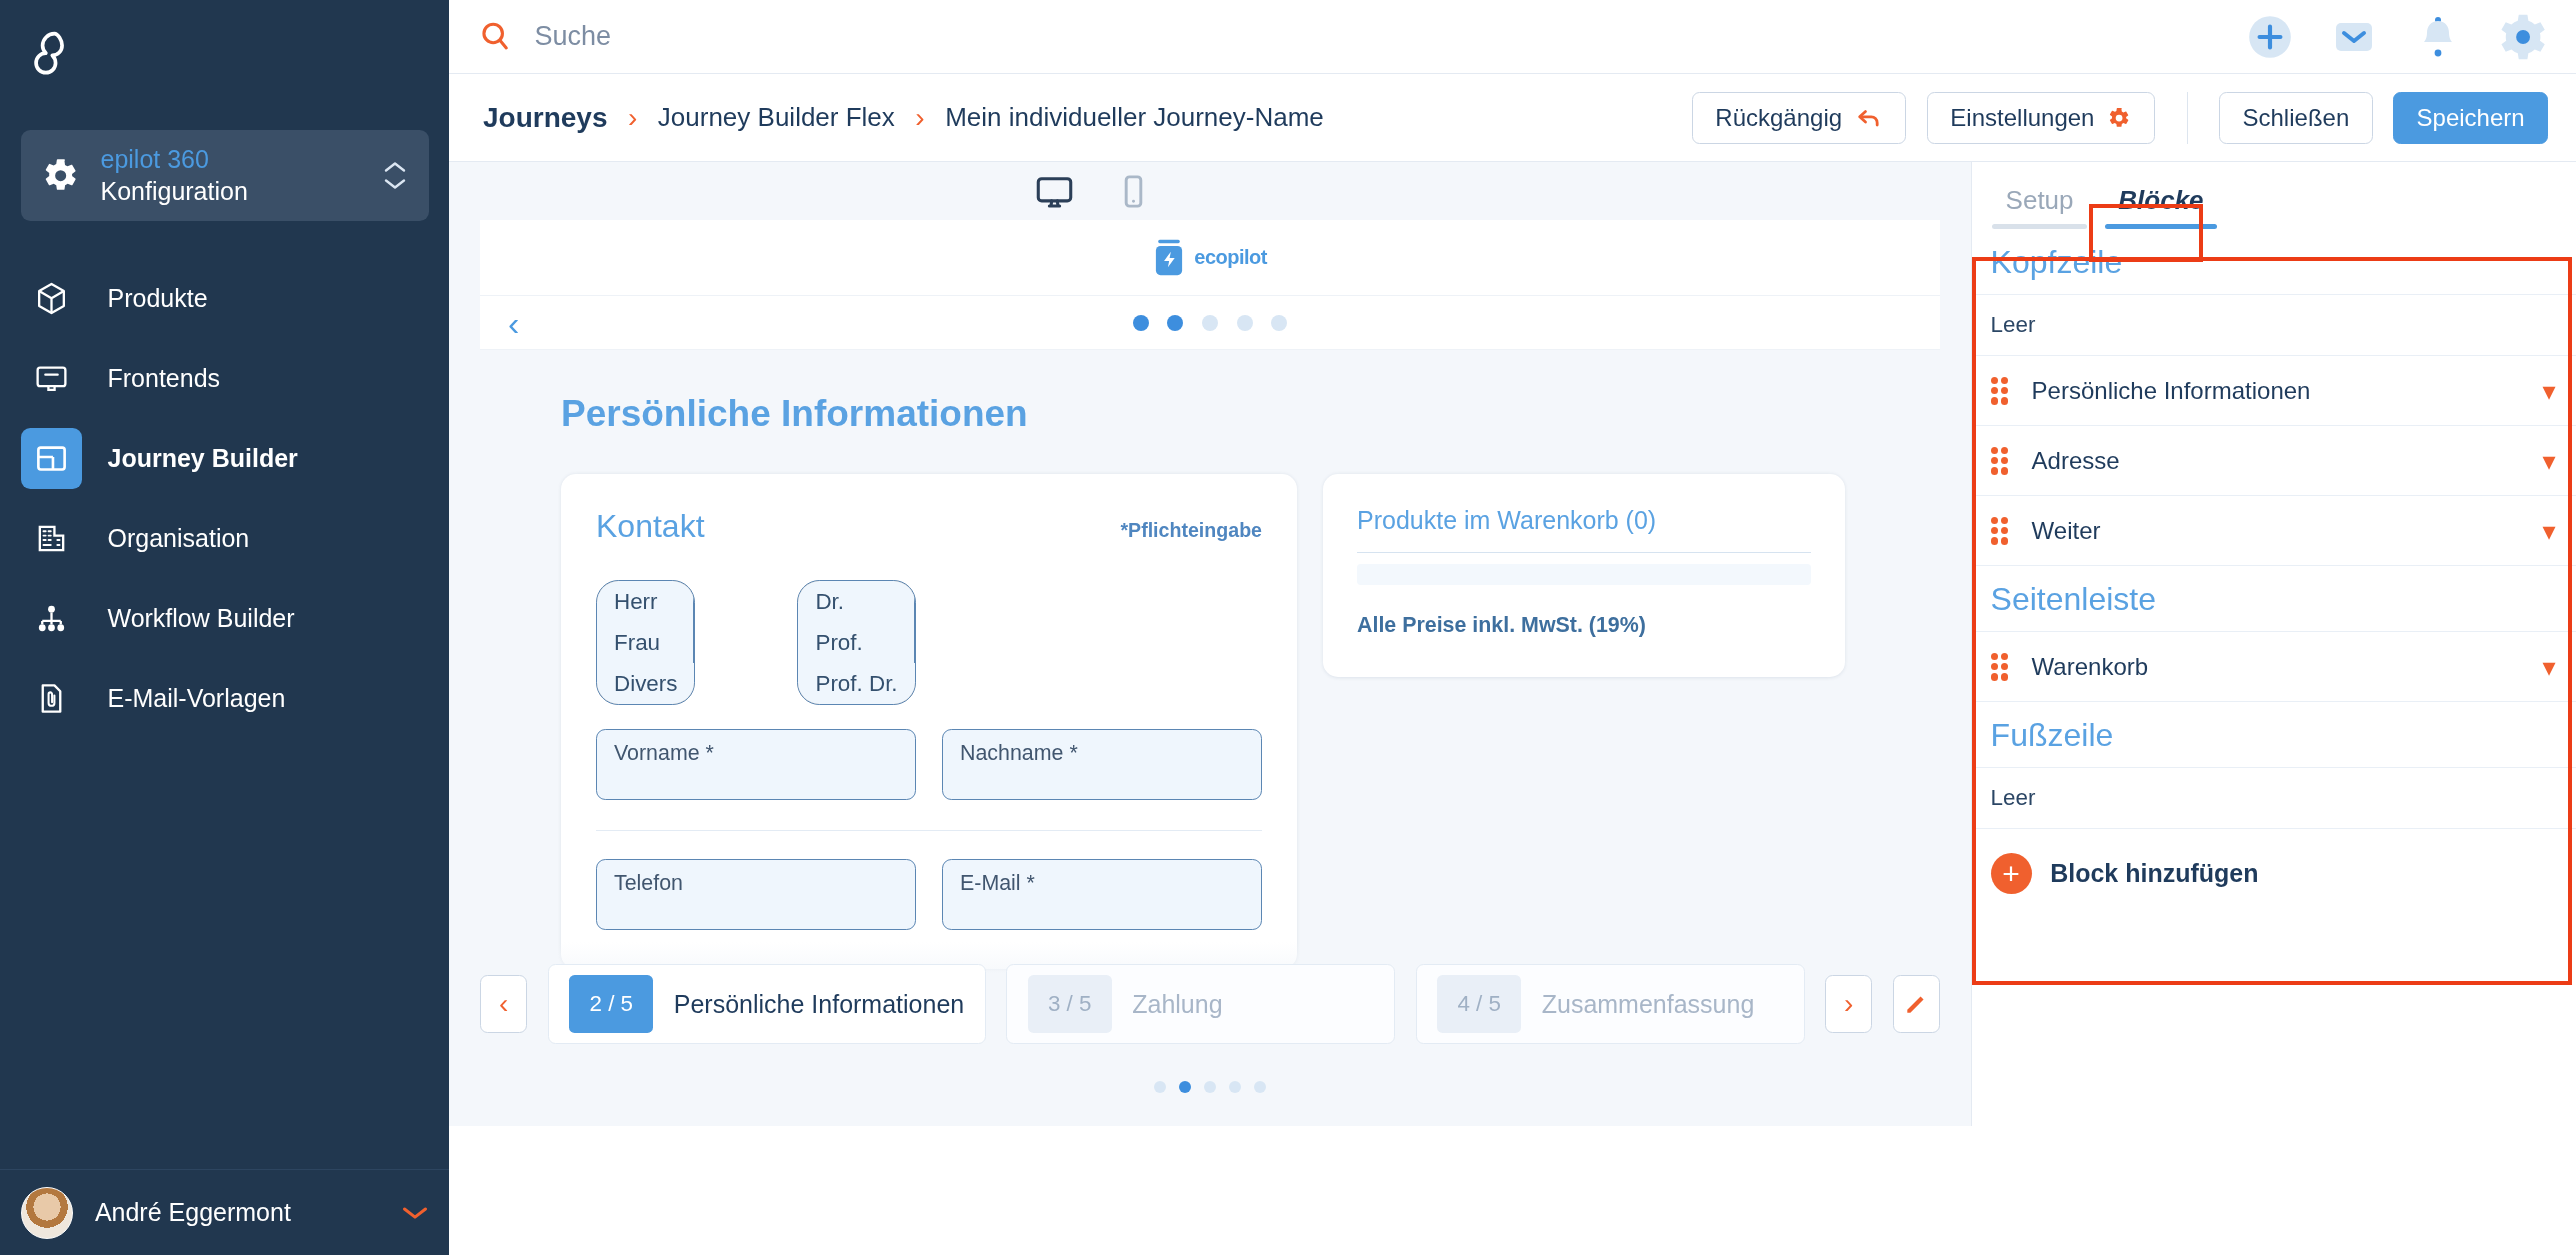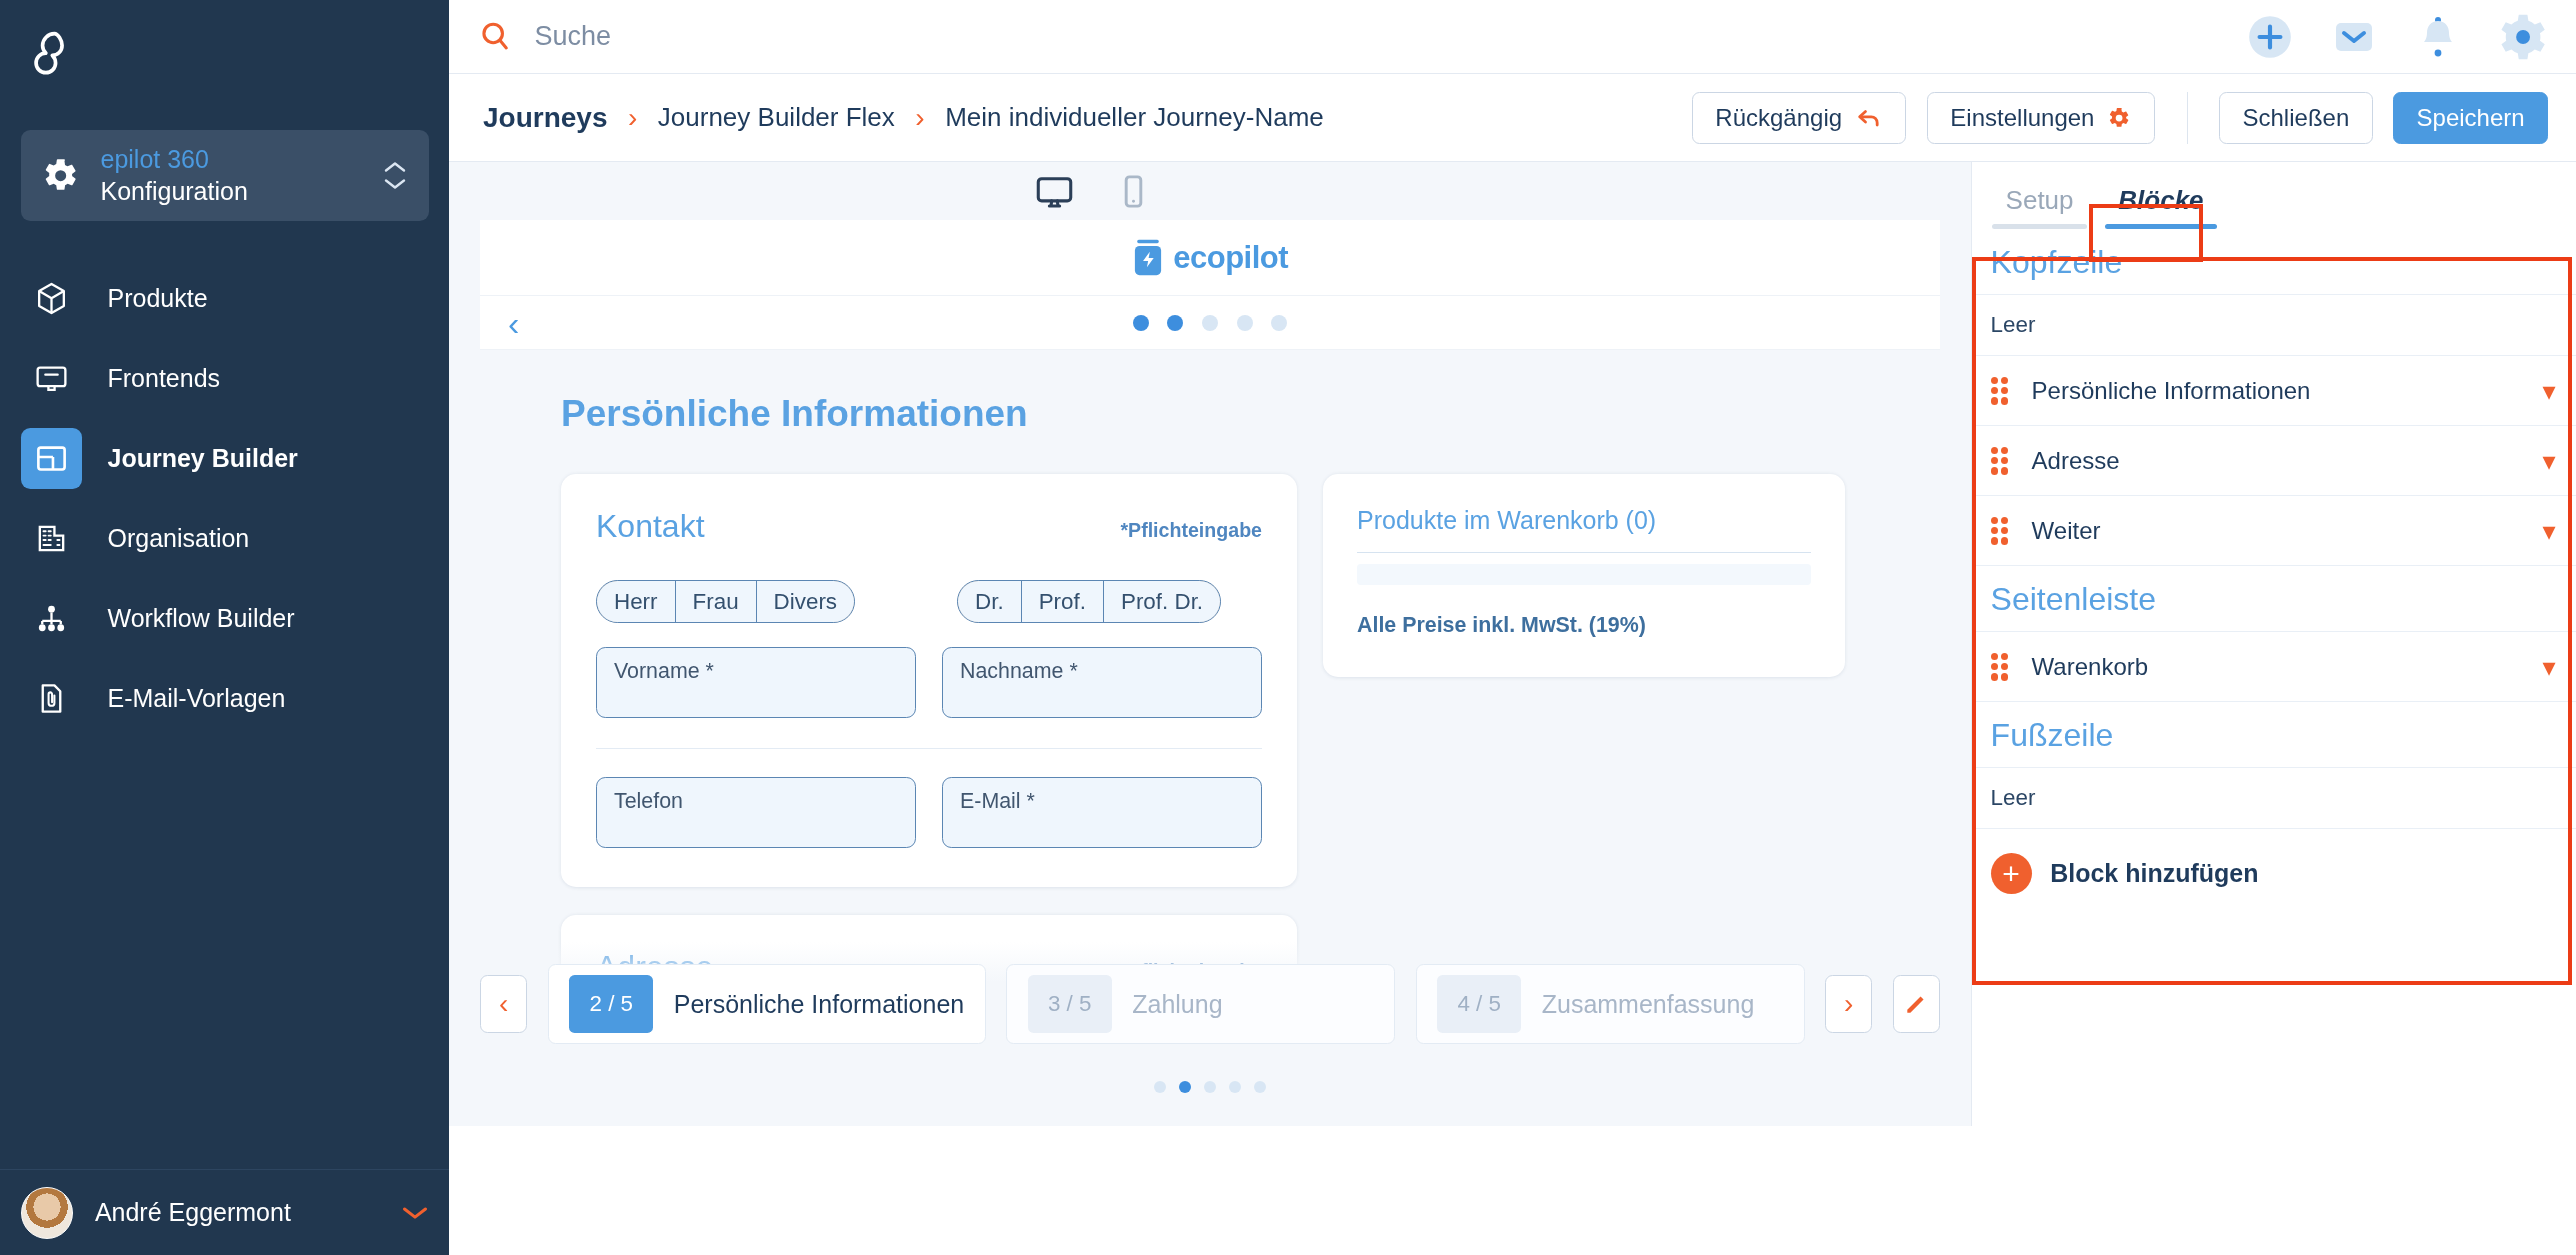--- a/index.html
+++ b/index.html
@@ -109,21 +109,21 @@
   }
   .dev-ico { cursor: pointer; display: flex; align-items: center; justify-content: center; }
 
   .preview { flex: 1; overflow: hidden; position: relative; }
   .prev-header {
     background: #fff; height: 76px; display: flex; align-items: center; justify-content: center;
     margin: 0 31px; border-bottom: 0.9px solid #eef2f7;
   }
   .ecopilot { display: flex; align-items: center; gap: 9.3px; }
   .ecopilot-mark { width: 32px; height: 37px; position: relative; }
-  .ecopilot-txt { color: #4b9ae0; font-size: 31px; font-weight: bold; letter-spacing: -0.5px; }
+  .ecopilot-txt { color: #4b9ae0; font-size: 20px; font-weight: bold; letter-spacing: -0.5px; }
 
   .prev-dots {
     background: #fff; height: 54px; margin: 0 31px; display: flex; align-items: center;
     position: relative; justify-content: center; border-bottom: 0.9px solid #eef2f7;
   }
   .prev-arrow-l { position: absolute; left: 28px; color: #4b9ae0; font-size: 34px; cursor: pointer; line-height: 1; }
   .dots { display: flex; gap: 18.6px; align-items: center; }
   .dot { width: 16px; height: 16px; border-radius: 50%; background: #d8e6f4; }
   .dot.on { background: #3d8ede; }
 
@@ -136,21 +136,21 @@
     padding: 34px 35px 39px 35px;
   }
   .card.kontakt { width: 736px; }
   .card.cart { width: 522px; height: 203px; padding: 32px 34px; }
 
   .card-head { display: flex; align-items: baseline; justify-content: space-between; margin-bottom: 35px; }
   .card-title { color: #5aa2e2; font-size: 32px; }
   .req-note { color: #4f86c0; font-size: 19.6px; font-weight: bold; }
 
   .seg-row { display: flex; gap: 102px; margin-bottom: 24px; }
-  .seg { display: flex; border: 1.4px solid #5b86b3; border-radius: 22.4px; overflow: hidden; background: #a3a3a3; }
+  .seg { display: flex; border: 1.4px solid #5b86b3; border-radius: 22.4px; overflow: hidden; background: #a3a3a3; flex-direction: column; }
   .seg-item {
     padding: 7.5px 17px; font-size: 22.4px; color: #34506e; background: #eff6fd;
     border-right: 1.4px solid #5b86b3; cursor: pointer; white-space: nowrap;
   }
   .seg-item:last-child { border-right: none; }
 
   .fields { display: flex; gap: 26px; }
   .field {
     flex: 1; height: 71px; border: 1.4px solid #5b86b3; border-radius: 9.3px;
     background: #eff6fd; padding: 11.2px 17px; cursor: text;

